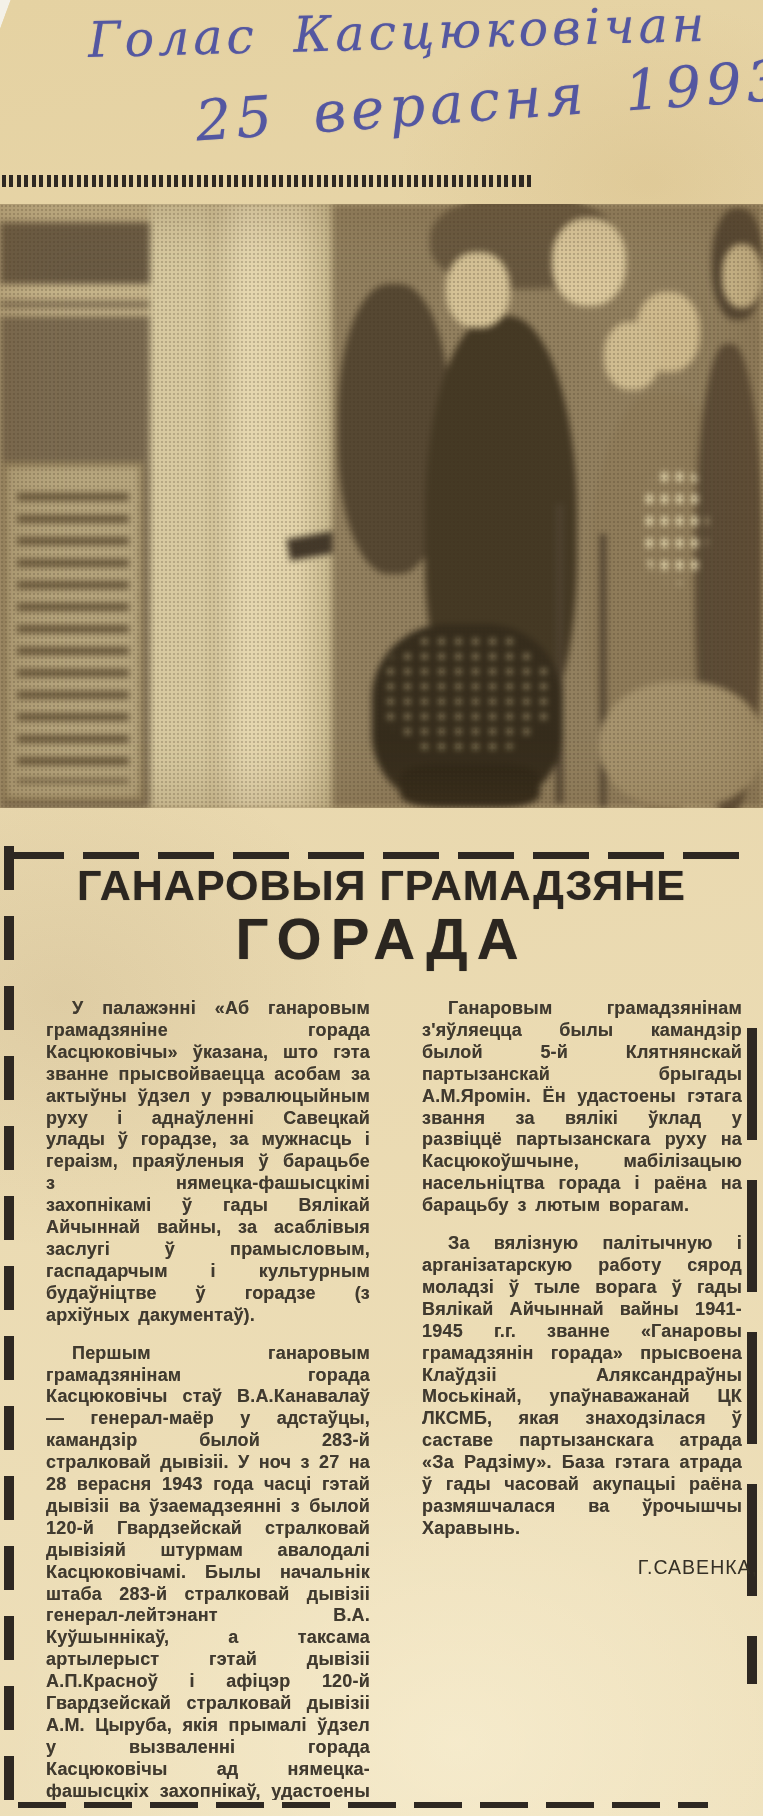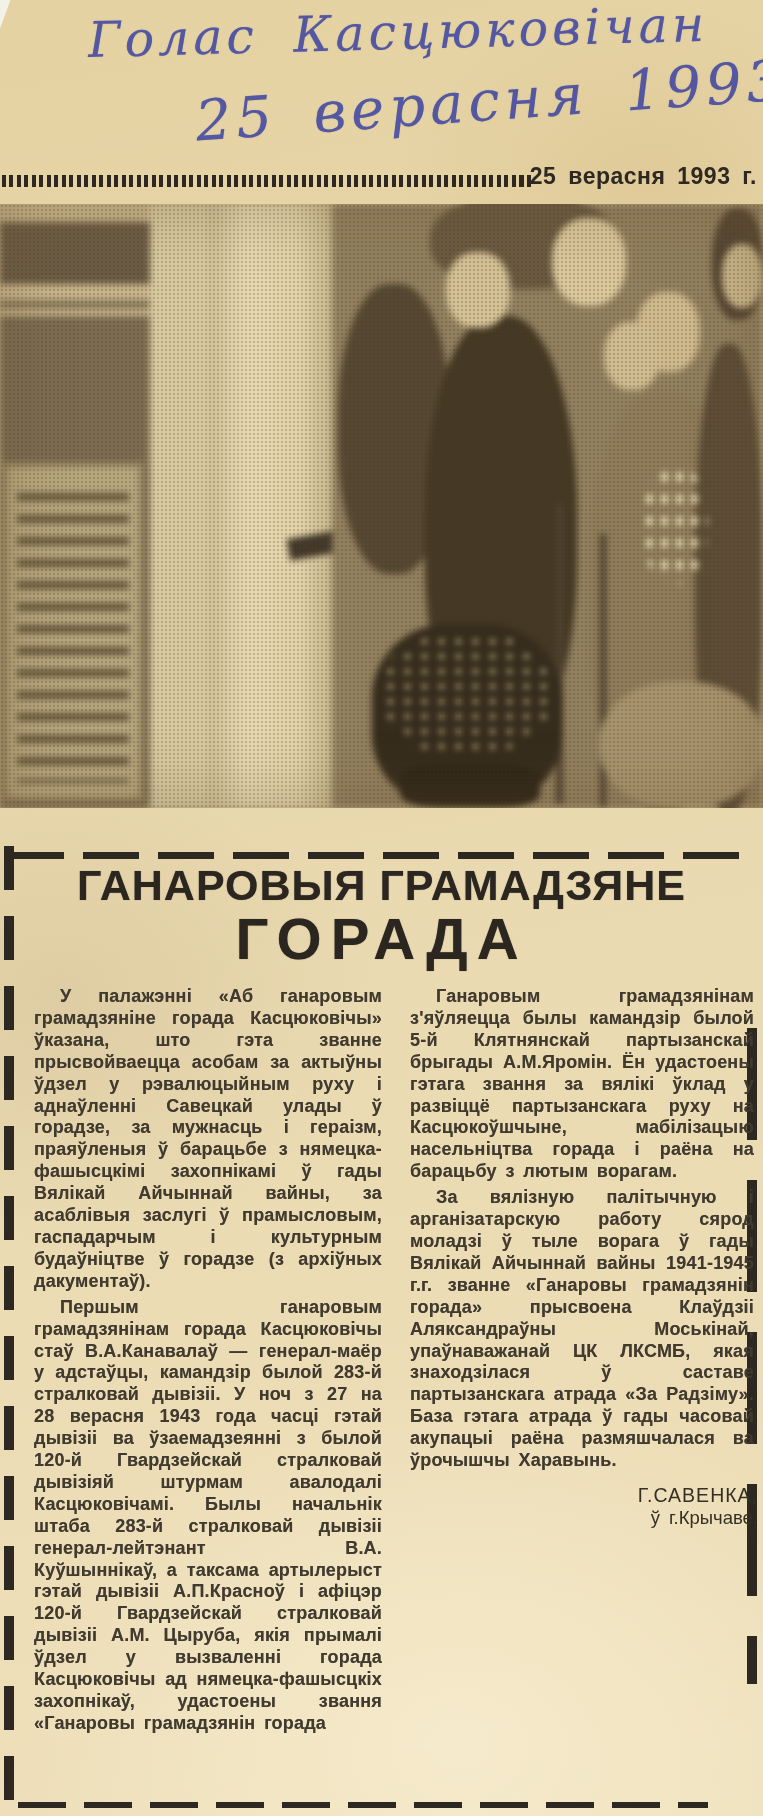--- a/index.html
+++ b/index.html
@@ -89,40 +89,39 @@
   
   .headline{position:absolute; left:0; width:100%; margin:0; text-align:center;
     color:#2b2620; font-weight:700; text-shadow:0 0 1px rgba(43,38,32,.55); line-height:1;}
   .headline.l1{top:864px; font-size:43px; letter-spacing:1px;}
   .headline.l2{top:910px; font-size:58px; letter-spacing:9px;}
   
   .columns{position:absolute; left:30px; top:982px; width:728px; height:818px;
     display:flex; gap:20px; overflow:hidden;}
   .col{width:356px;}
   .col.right{width:352px;}
-  .col p{margin:4px; text-indent:26px; text-align:justify;
+  .col p{margin:16px; text-indent:26px; text-align:justify;
     font-size:18px; line-height:21.9px; font-weight:700; color:#403a2f;
     word-spacing:3.5px; letter-spacing:.2px;
     text-shadow:0 0 .6px rgba(64,58,47,.5);}
   .col p.cont{text-indent:0;}
   .signature{margin-top:12px; font-weight:400; color:#353026;}
   .sig-name{text-align:right; font-size:19.5px; letter-spacing:1px;}
   .sig-title{margin-top:5px; font-size:18.5px; word-spacing:9px;}
   .sig-place{text-align:right; font-size:18.5px; word-spacing:4px;}
 </style>
 </head>
 <body>
 
 <div class="page">
 
   <div class="hw hw1">Голас Касцюковічан</div>
   <div class="hw hw2">25 верасня 1993</div>
 
   <div class="dotted-rule"></div>
-  <div class="masthead-date">25 верасня 1993 г.</div>
 
   <div class="photo">
     <div class="ph-soft">
       <div class="abs ph-band"></div>
       <div class="abs ph-ledge"></div>
       <div class="abs ph-wall"></div>
       <div class="abs ph-plaque">
         <div class="ph-plaque-lines"></div>
       </div>
       <div class="abs ph-strip"></div>
@@ -163,20 +162,19 @@
   <div class="columns">
     <div class="col left">
       <p>У палажэнні «Аб ганаровым грамадзяніне горада Касцюковічы» ўказана, што гэта званне прысвойваецца асобам за актыўны ўдзел у рэвалюцыйным руху і аднаўленні Савецкай улады ў горадзе, за мужнасць і гераізм, праяўленыя ў барацьбе з нямецка-фашысцкімі захопнікамі ў гады Вялікай Айчыннай вайны, за асаблівыя заслугі ў прамысловым, гаспадарчым і культурным будаўніцтве ў горадзе (з архіўных дакументаў).</p>
       <p>Першым ганаровым грамадзянінам горада Касцюковічы стаў В.А.Канавалаў — генерал-маёр у адстаўцы, камандзір былой 283-й стралковай дывізіі. У ноч з 27 на 28 верасня 1943 года часці гэтай дывізіі ва ўзаемадзеянні з былой 120-й Гвардзейскай стралковай дывізіяй штурмам авалодалі Касцюковічамі. Былы начальнік штаба 283-й стралковай дывізіі генерал-лейтэнант В.А. Куўшыннікаў, а таксама артылерыст гэтай дывізіі А.П.Красноў і афіцэр 120-й Гвардзейскай стралковай дывізіі А.М. Цыруба, якія прымалі ўдзел у вызваленні горада Касцюковічы ад нямецка-фашысцкіх захопнікаў, удастоены звання «Ганаровы грамадзянін горада</p>
     </div>
     <div class="col right">
       <p>Ганаровым грамадзянінам з'яўляецца былы камандзір былой 5-й Клятнянскай партызанскай брыгады А.М.Яромін. Ён удастоены гэтага звання за вялікі ўклад у развіццё партызанскага руху на Касцюкоўшчыне, мабілізацыю насельніцтва горада і раёна на барацьбу з лютым ворагам.</p>
       <p>За вялізную палітычную і арганізатарскую работу сярод моладзі ў тыле ворага ў гады Вялікай Айчыннай вайны 1941-1945 г.г. званне «Ганаровы грамадзянін горада» прысвоена Клаўдзіі Аляксандраўны Моськінай, упаўнаважанай ЦК ЛКСМБ, якая знаходзілася ў саставе партызанскага атрада «За Радзіму». База гэтага атрада ў гады часовай акупацыі раёна размяшчалася ва ўрочышчы Харавынь.</p>
       <div class="signature">
         <div class="sig-name">Г.САВЕНКА,</div>
-        <div class="sig-place">ў г.Крычаве.</div>
       </div>
     </div>
   </div>
 
   <div class="dash-rule bottom"></div>
 
 </div>
 
 </body></html>

